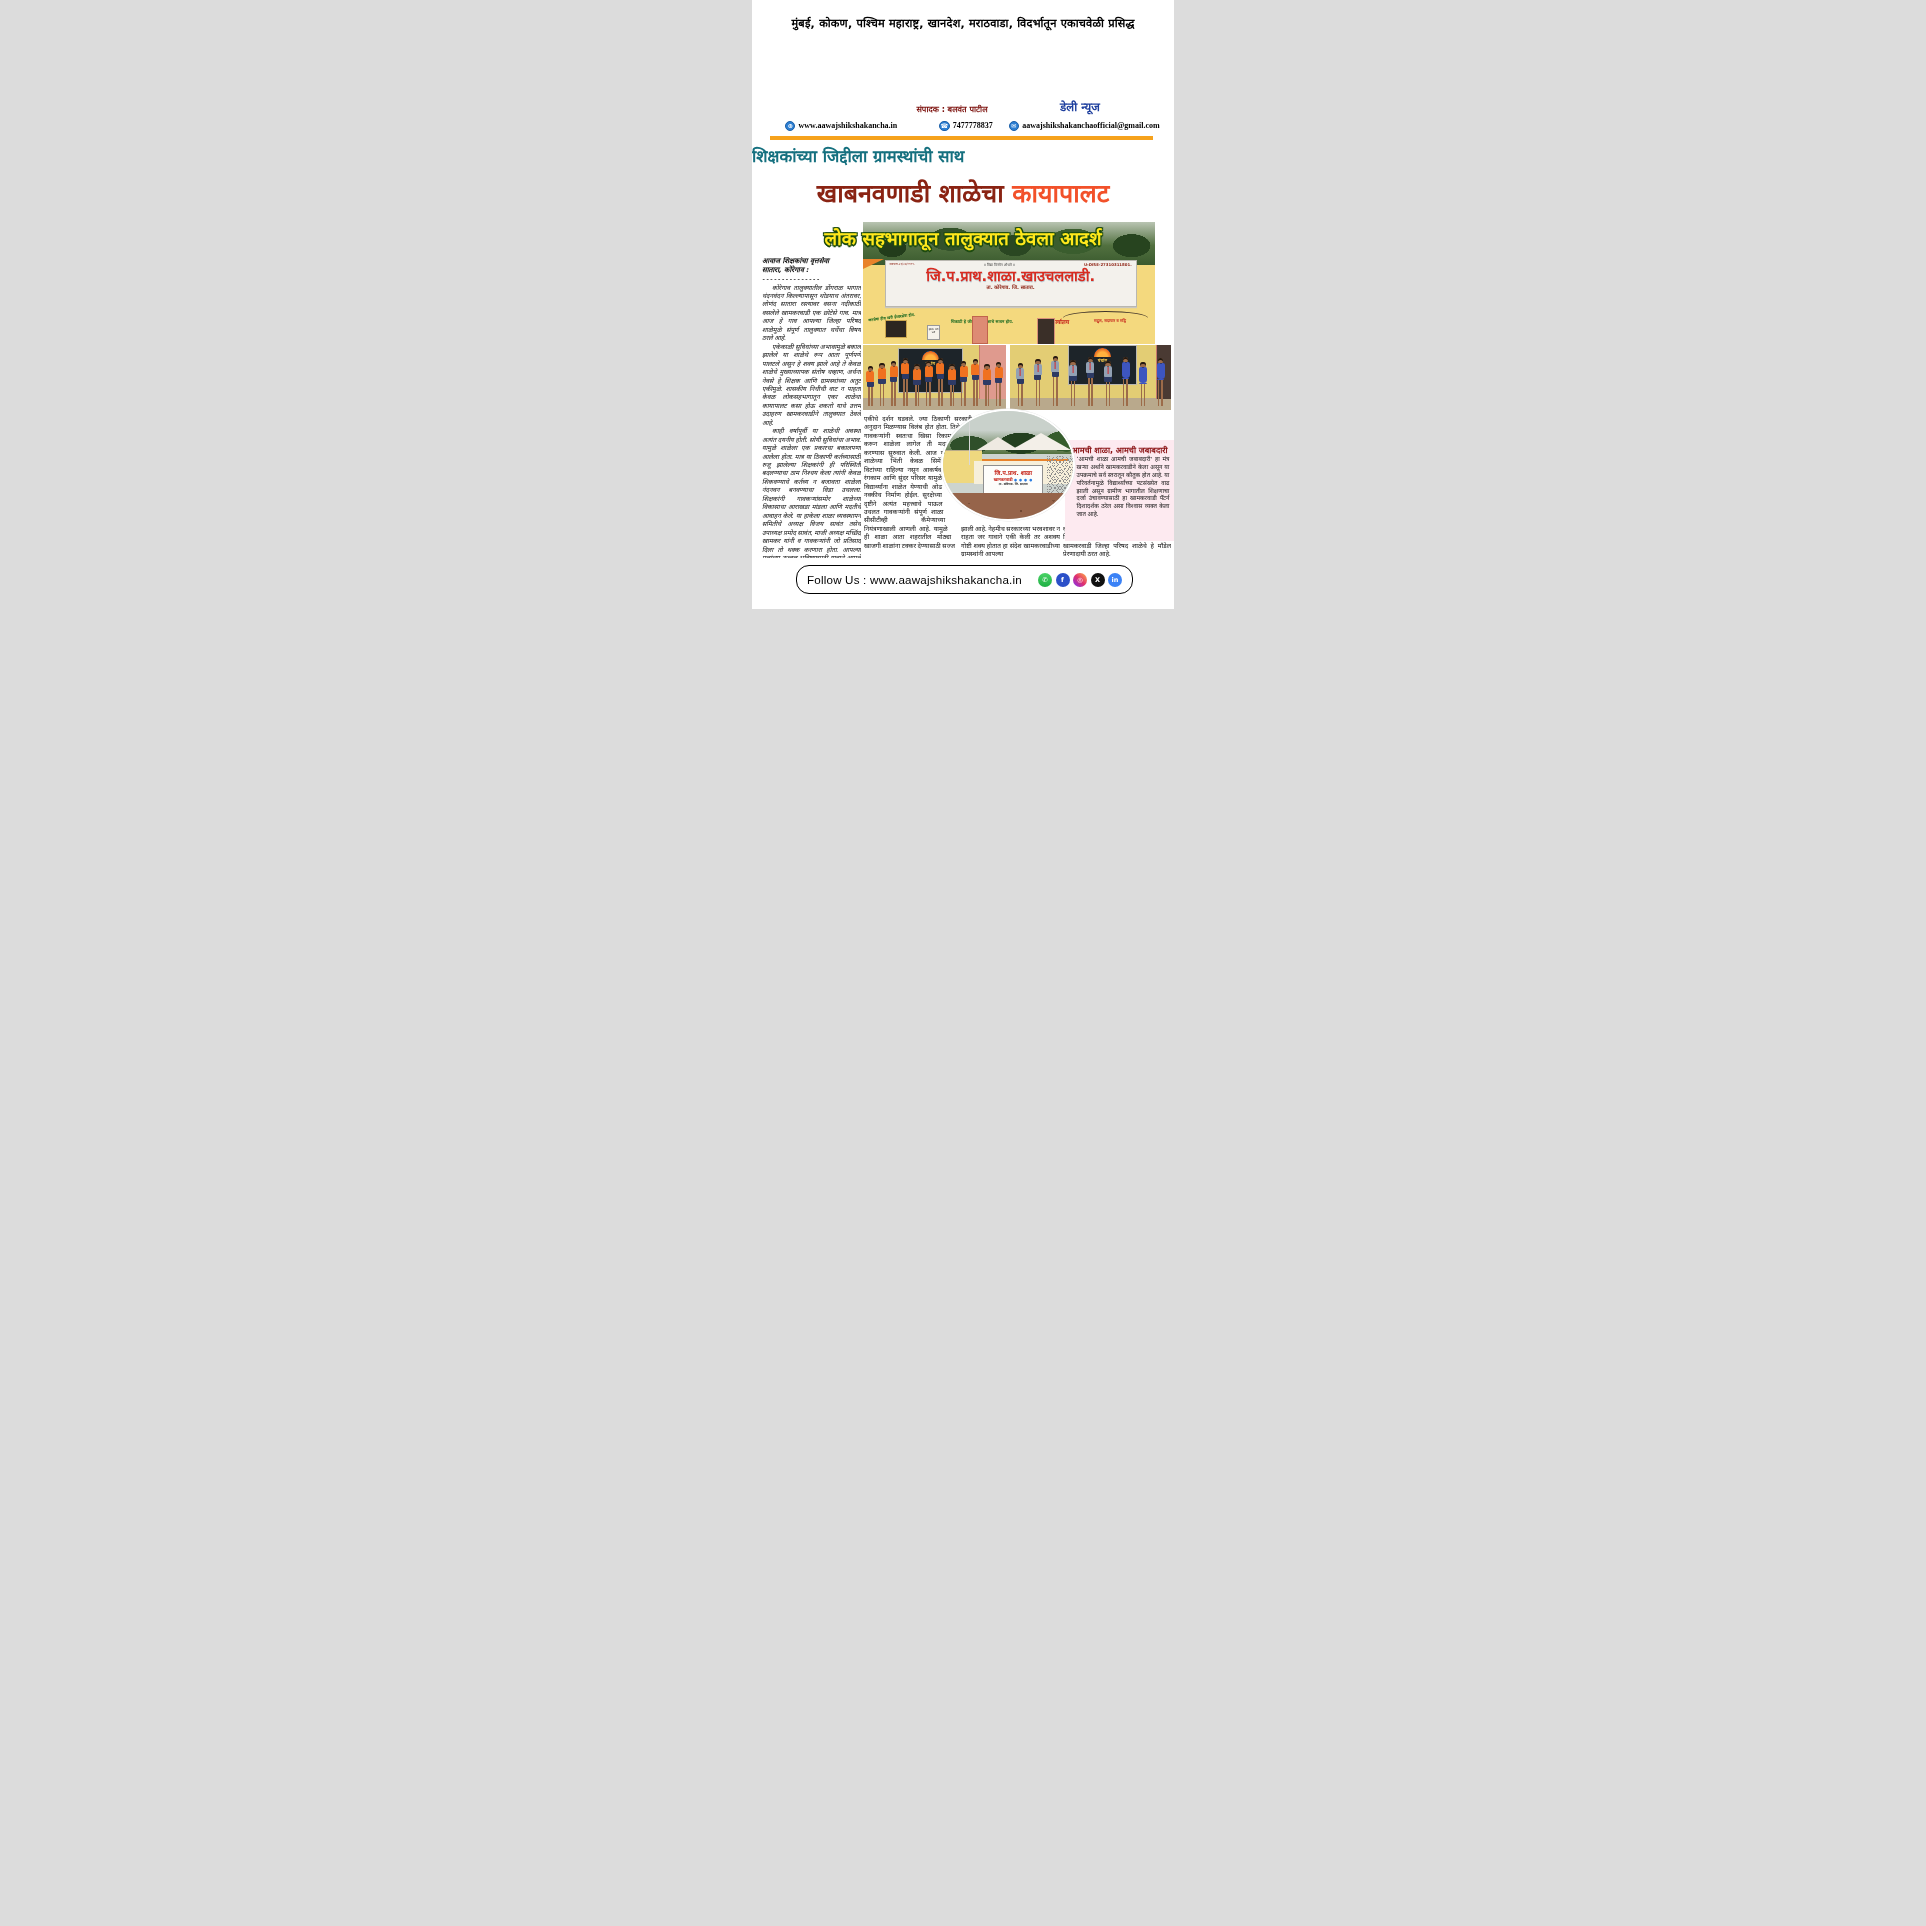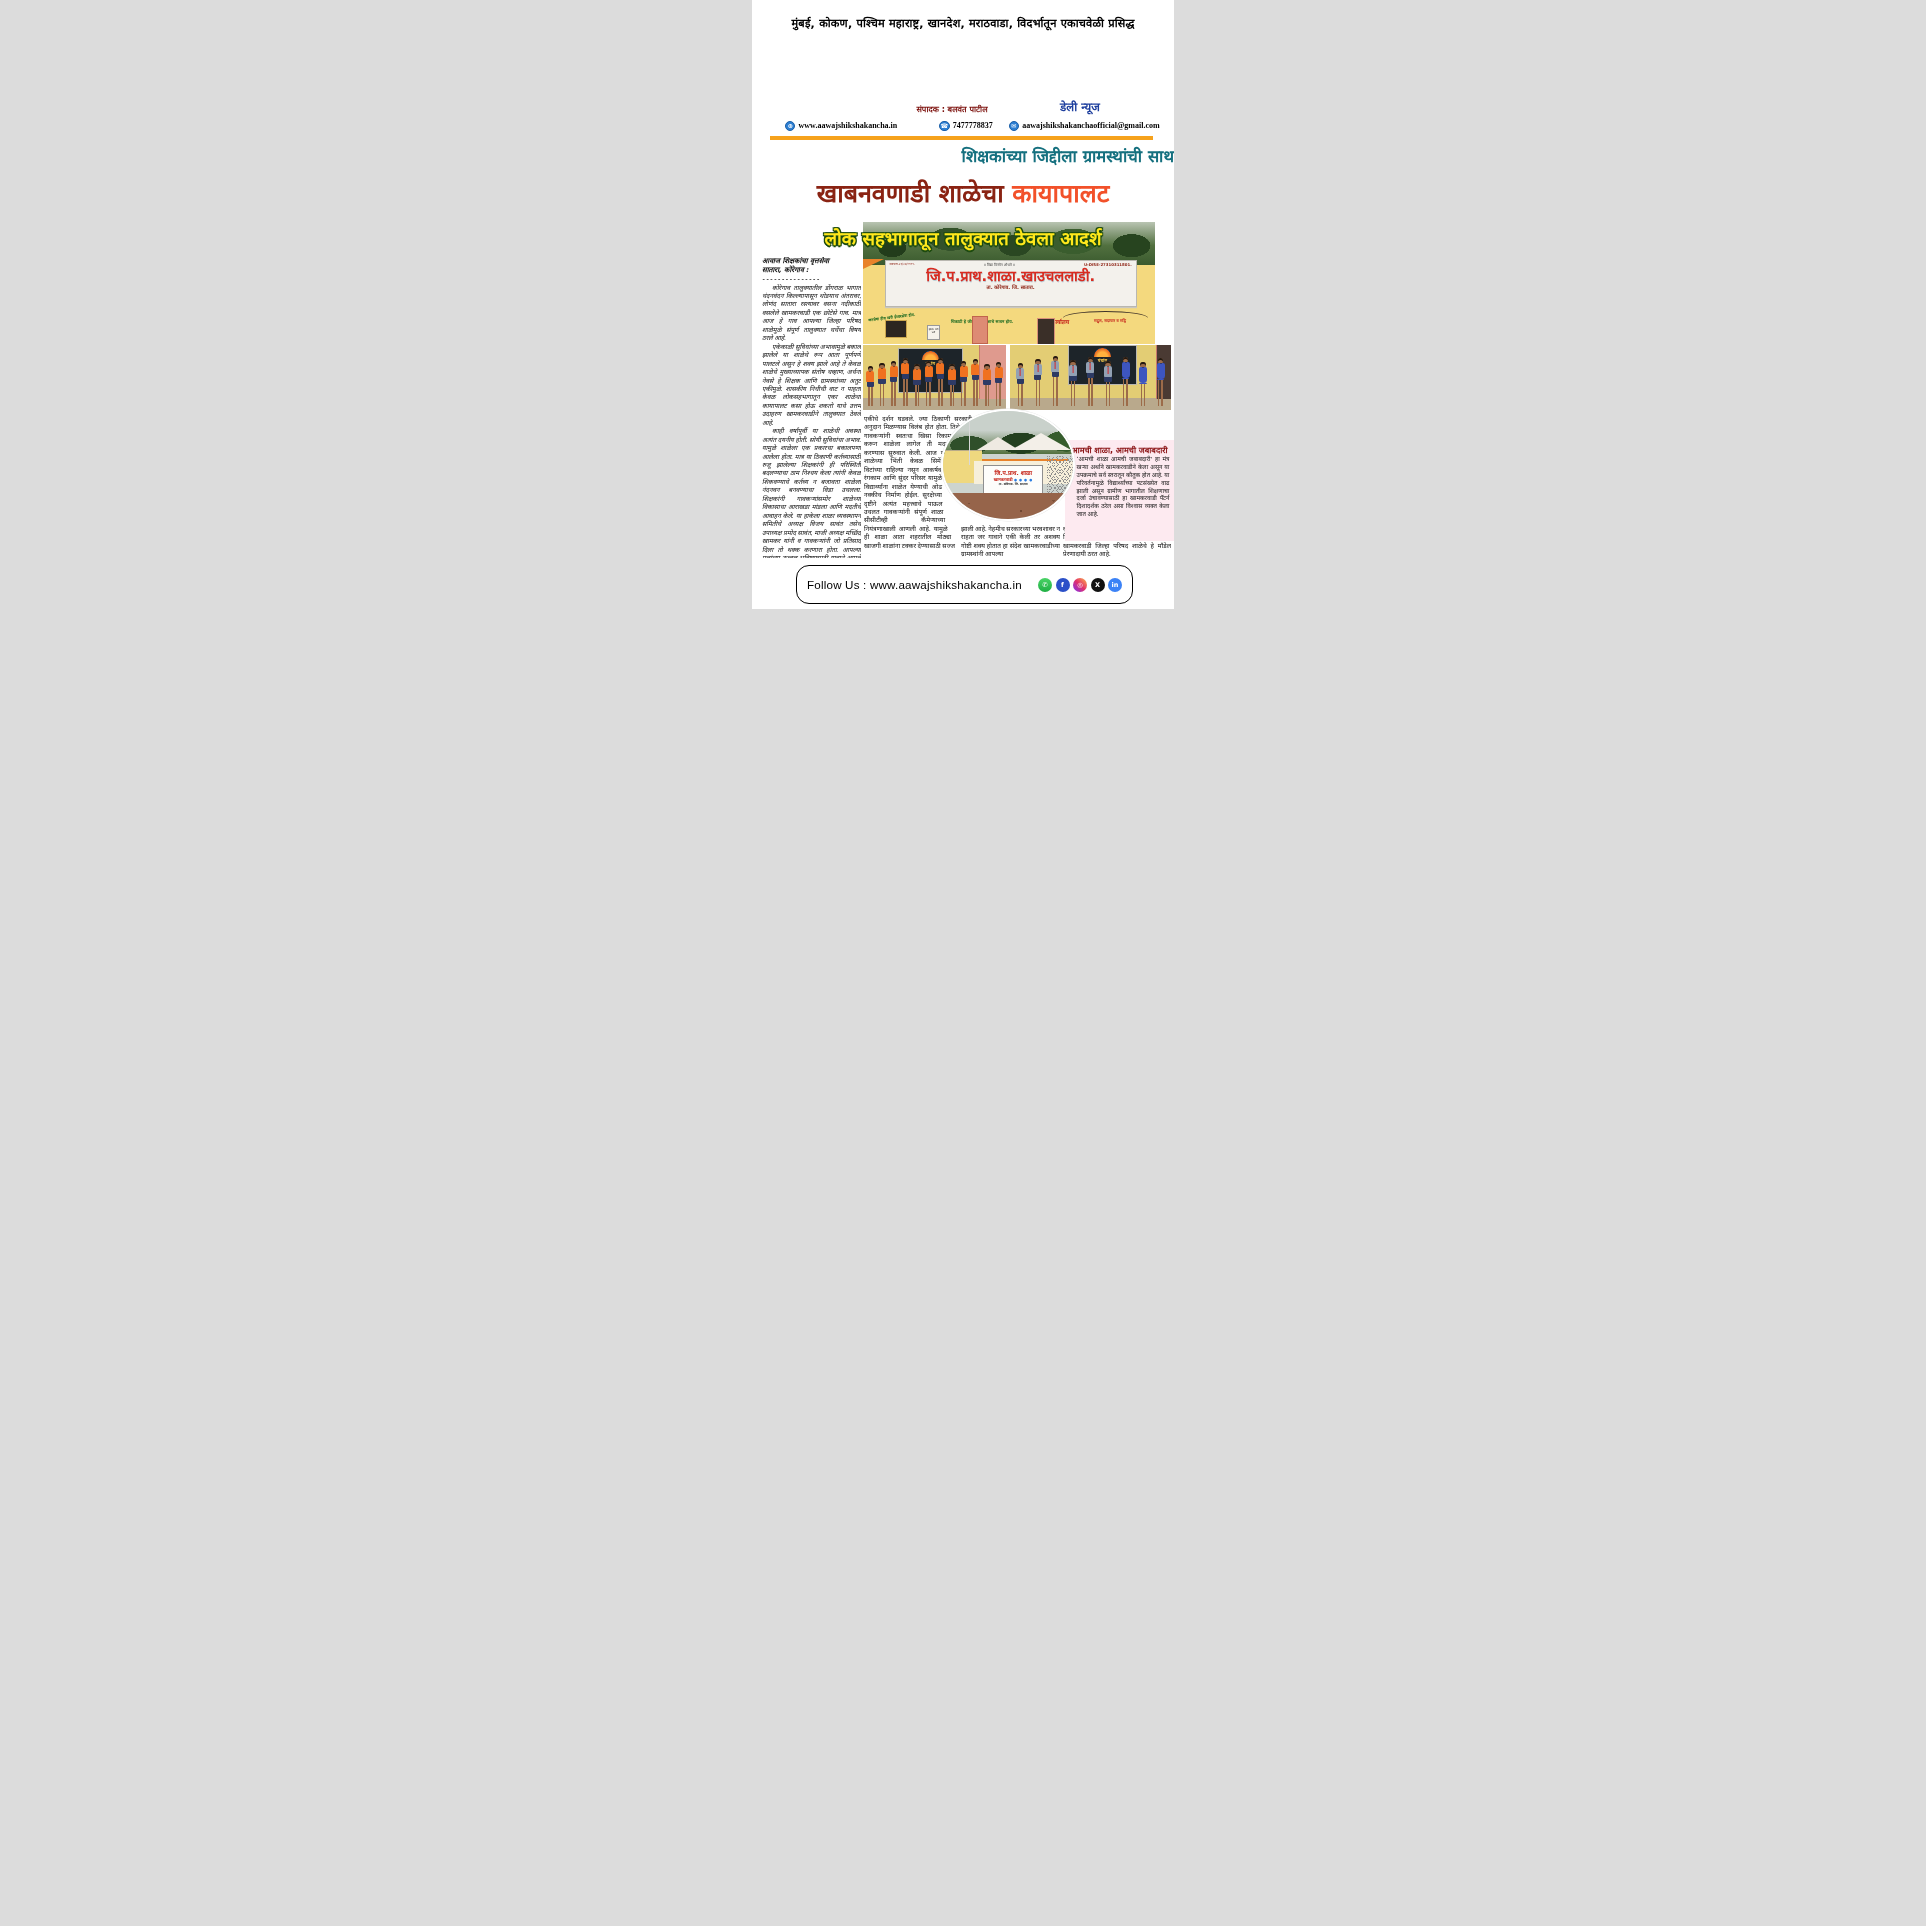--- a/index.html
+++ b/index.html
@@ -19,21 +19,21 @@
                  font-weight:bold;font-size:11.6px;color:#1e3f9e;}
   .contact-row{top:118px;left:17.7px;width:386px;height:15.4px;display:flex;align-items:center;}
   .contact-item{display:flex;align-items:center;font-weight:bold;font-size:8px;color:#000;}
   .contact-item .cicon{display:inline-flex;align-items:center;justify-content:center;width:10.4px;height:10.4px;
         border-radius:50%;background:#2d7fd3;color:#fff;font-size:6.2px;margin-right:3.1px;
         font-family:"DejaVu Sans",sans-serif;border:0.8px solid #1b5fa8;box-sizing:border-box;}
   .c-web{margin-left:15.4px;} .c-phone{margin-left:42px;} .c-mail{margin-left:16px;}
   .orange-rule{top:136px;left:17.7px;width:383px;height:3.9px;background:#f6a21c;}
 
   
-  .kicker{top:144px;left:0;width:100%;text-align:right;font-family:"DejaVu Sans",sans-serif;
+  .kicker{top:144px;left:0;width:100%;text-align:left;font-family:"DejaVu Sans",sans-serif;
           font-weight:bold;font-size:16.6px;color:#15707f;white-space:nowrap;}
   .headline{top:175px;left:0;width:100%;text-align:center;font-family:"DejaVu Sans",sans-serif;
             font-weight:bold;font-size:25px;white-space:nowrap;}
   .headline .hl-dark{color:#8a2313;}
   .headline .hl-accent{color:#f2512a;}
   .banner{top:225px;left:0;width:100%;text-align:center;font-family:"DejaVu Sans",sans-serif;
           font-weight:bold;font-size:18.5px;color:#ffe81c;z-index:6;white-space:nowrap;
           text-shadow:-1.2px -1.2px 0 #1d4b10,1.2px -1.2px 0 #1d4b10,-1.2px 1.2px 0 #1d4b10,1.2px 1.2px 0 #1d4b10,0 1.5px 0 #1d4b10;}
 
   
@@ -144,21 +144,21 @@
                  repeating-linear-gradient(-55deg,transparent 0 2.3px,#8f8f8f 2.3px 2.7px);}
   .pc-pole{position:absolute;top:10%;left:20%;width:0.8px;height:40%;background:#d8d8d8;}
 
   
   .pink-box{top:440px;left:313px;width:109px;height:101px;background:#fdeaf0;z-index:2;}
   .pink-title{margin:3.9px 3.1px 1.5px 3.1px;text-align:center;font-family:"DejaVu Sans",sans-serif;
       font-weight:bold;font-size:8px;color:#8b1315;}
   .pink-body{margin:0 4.6px 0 11.6px;font-size:6px;line-height:1.3;text-align:justify;}
 
   
-  .footer-pill{top:565px;left:44px;width:337px;height:39px;border:1.9px solid #000;border-radius:13px;
+  .footer-pill{top:565px;left:44px;width:337px;height:29px;border:1.9px solid #000;border-radius:13px;
       box-sizing:border-box;display:flex;align-items:center;justify-content:space-between;
       padding:0 10px;background:#fff;z-index:7;}
   .footer-label{font-family:"Liberation Sans",sans-serif;font-size:11.6px;color:#000;letter-spacing:0.2px;}
   .social-row{display:flex;gap:3.5px;}
   .social{width:14px;height:14px;border-radius:50%;display:flex;align-items:center;justify-content:center;
       color:#fff;font-family:"DejaVu Sans",sans-serif;font-weight:bold;font-size:6.5px;}
 </style>
 </head>
 <body>
 

